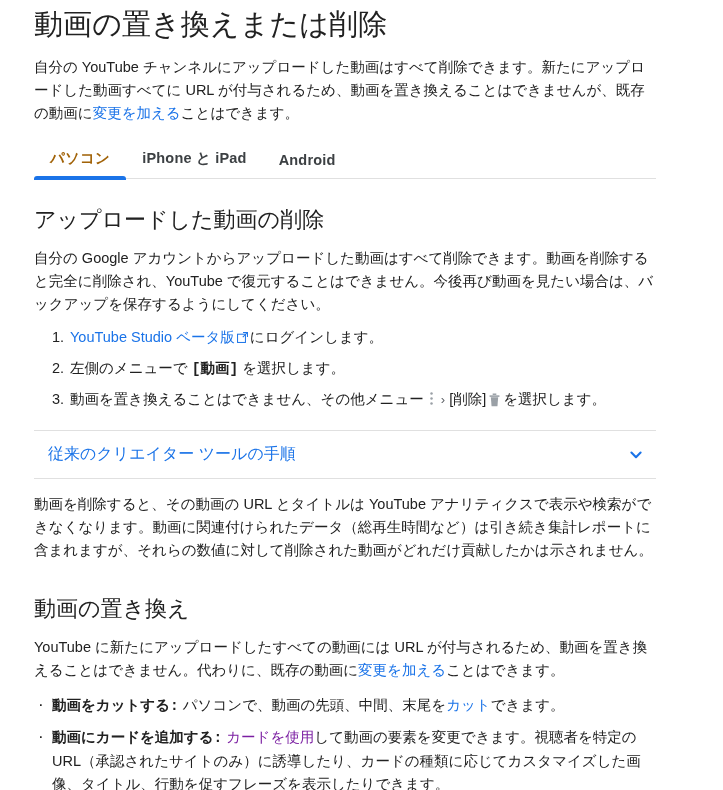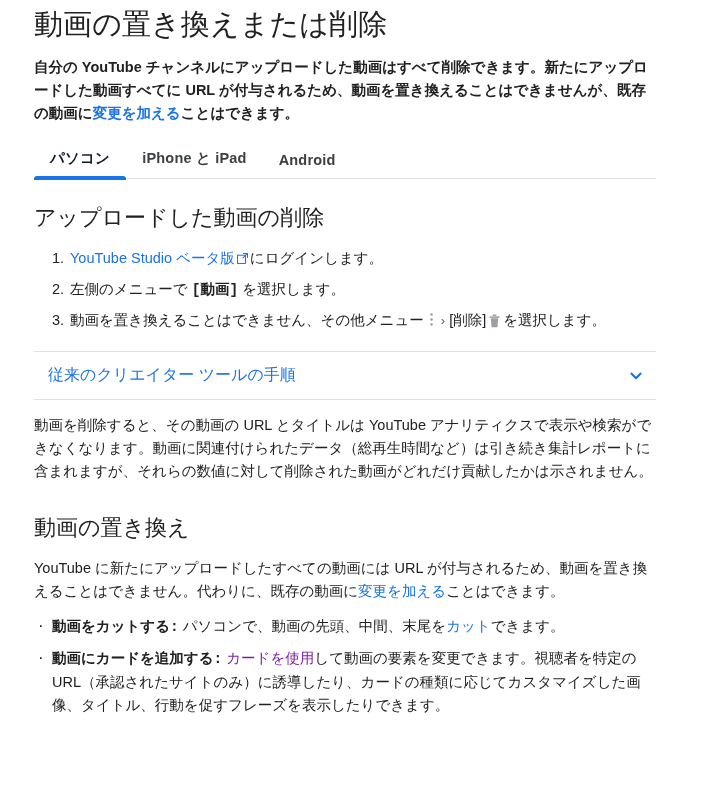--- a/index.html
+++ b/index.html
@@ -30,31 +30,30 @@
     color: #212121;
     margin: 6px 0 14px 0;
     letter-spacing: 0.1px;
   }
   .section-title {
     font-size: 22px;
     line-height: 30px;
     font-weight: 400;
     color: #212121;
     margin: 0 0 12px 0;
-    font-family: Liberation Mono, monospace;
   }
 
   
   p.body {
     font-size: 14.5px;
     line-height: 23px;
     margin: 0 0 10px 0;
     color: #212121;
   }
-  .intro { margin-bottom: 18px; font-weight: bold; }
+  .intro { margin-bottom: 18px; }
 
   a.link {
     color: #1a73e8;
     text-decoration: none;
     cursor: pointer;
   }
   a.link-visited {
     color: #7b1fa2;
     text-decoration: none;
     cursor: pointer;
@@ -76,21 +75,21 @@
   .tab {
     position: relative;
     font-size: 14.5px;
     font-weight: 700;
     color: #3c4043;
     padding: 6px 16px 10px 16px;
     cursor: pointer;
     white-space: nowrap;
     letter-spacing: 0.2px;
   }
-  .tab.active { color: #0f172a; }
+  .tab.active { color: #a16207; }
   .tab.active::after {
     content: "";
     position: absolute;
     left: 0px;
     right: 0px;
     bottom: -2px;
     height: 4px;
     background: #1a73e8;
     border-radius: 3px 3px 0 0;
   }
@@ -191,20 +190,21 @@
   <div class="tabs-wrap">
     <div class="tabs">
       <div class="tab active">パソコン</div>
       <div class="tab">iPhone と iPad</div>
       <div class="tab">Android</div>
     </div>
   </div>
 
   <h2 class="section-title">アップロードした動画の削除</h2>
 
+  <p class="body">自分の Google アカウントからアップロードした動画はすべて削除できます。動画を削除すると完全に削除され、YouTube で復元することはできません。今後再び動画を見たい場合は、バックアップを保存するようにしてください。</p>
 
   <ol class="steps">
     <li><a class="link" href="#">YouTube Studio ベータ版</a><span class="ext-icon"><svg width="11" height="11" viewBox="0 0 12 12">
             <rect x="0.6" y="2.4" width="8.6" height="9" fill="none" stroke="#1a73e8" stroke-width="1.1"></rect>
             <path d="M6.6 0.6 H11.4 V5.4" fill="none" stroke="#1a73e8" stroke-width="1.1"></path>
             <path d="M11.2 0.8 L6.3 5.7" stroke="#1a73e8" stroke-width="1.1"></path>
           </svg></span><span>にログインします。</span></li>
 
     <li><span>左側のメニューで</span> <b>[動画]</b> <span>を選択します。</span></li>
 

